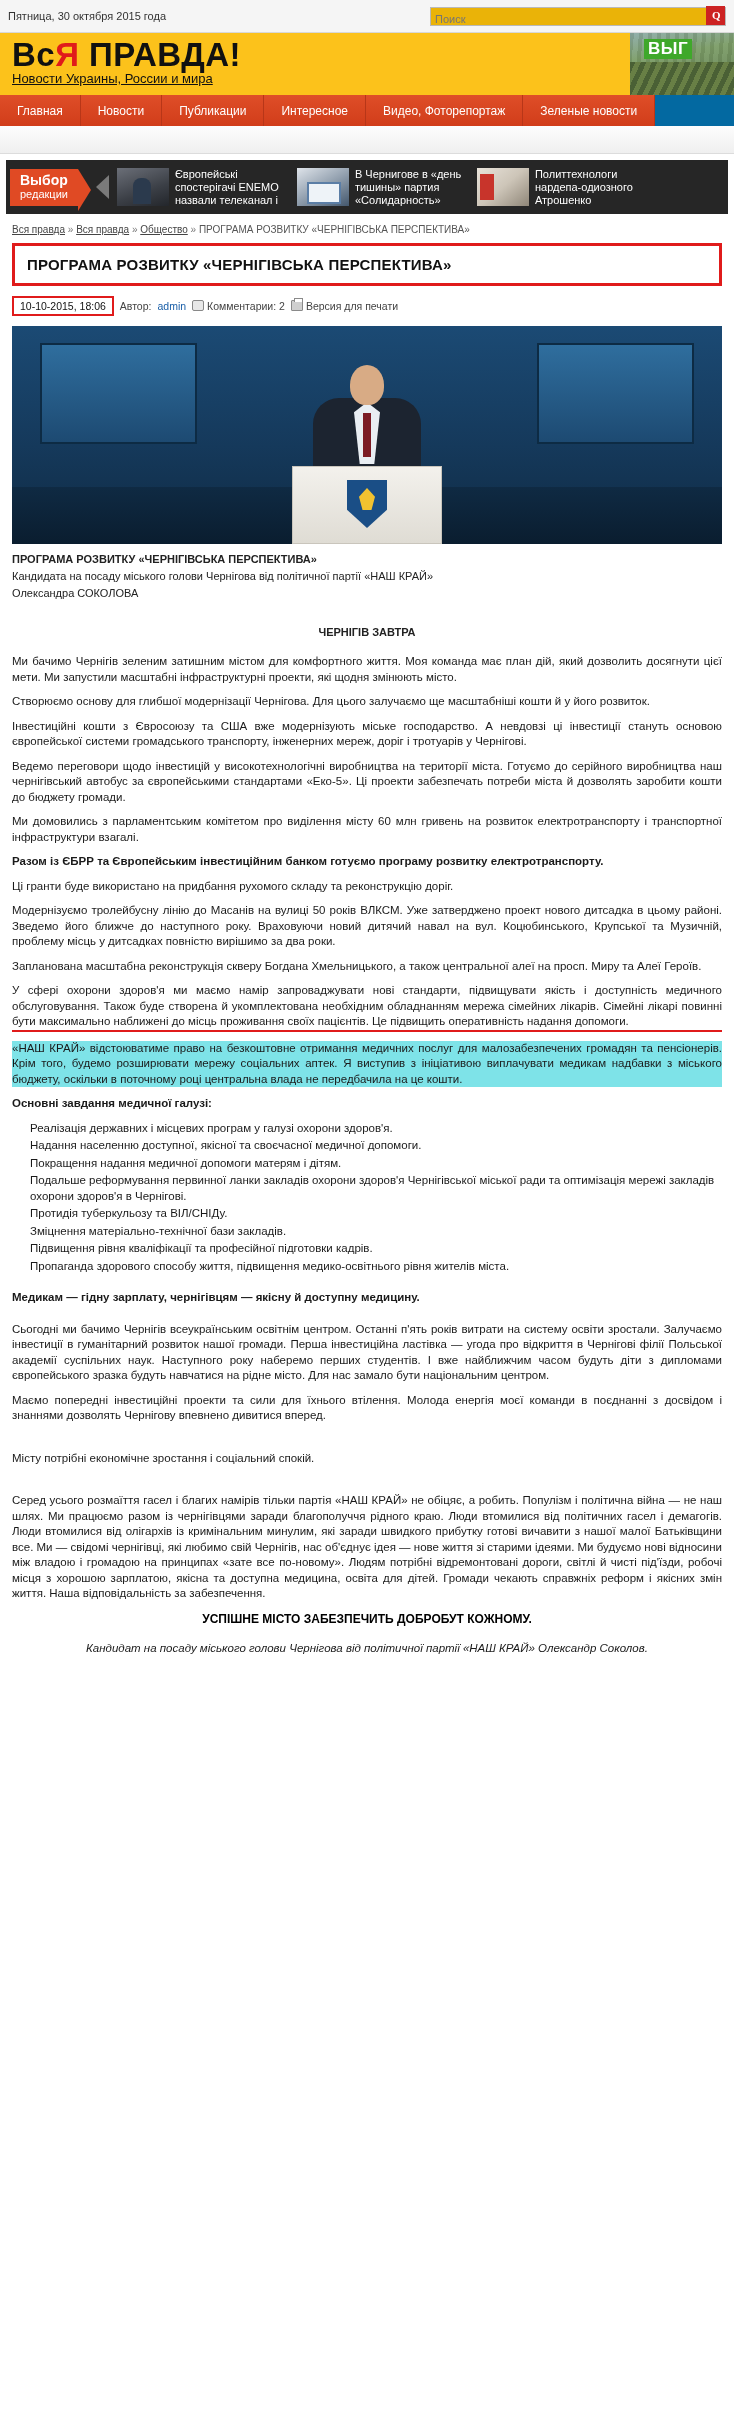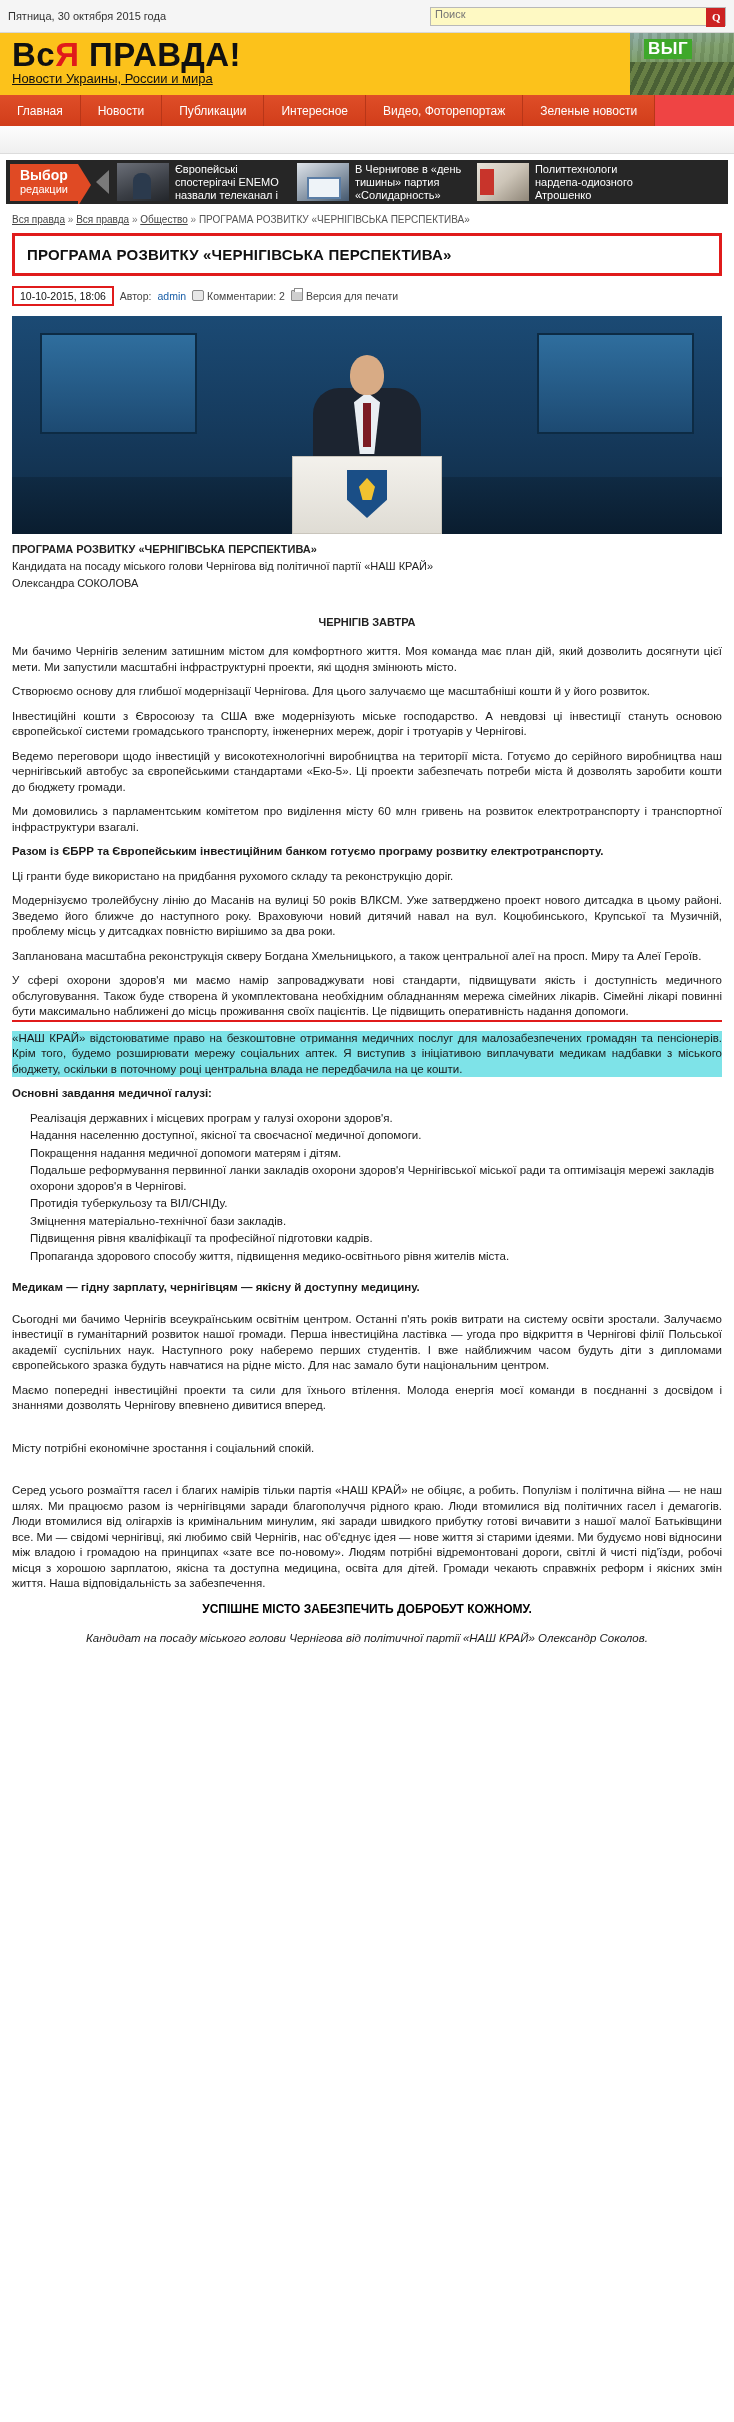--- a/index.html
+++ b/index.html
@@ -20,25 +20,25 @@
     padding: 16px 8px;
   }
   .topbar-date {
     font-size: 11px;
     color: #333;
     white-space: nowrap;
   }
   .search-wrap {
     margin-left: 264px;
     display: flex;
-    align-items: flex-start;
+    align-items: flex-end;
     width: 430px;
     height: 19px;
     border: 1px solid #b9b9b9;
-    background: #fef9c3;
+    background: #eab308;
     gap: 32px;
   }
   .search-input {
     flex: 1;
     border: 0;
     outline: none;
     font-size: 11px;
     color: #555;
     padding: 0 4px;
     font-family: "Liberation Sans", sans-serif;
@@ -112,42 +112,42 @@
     font-weight: bold;
     font-size: 17px;
     padding: 0 4px;
     letter-spacing: .5px;
     z-index: 3;
   }
 
   
   .nav {
     display: flex;
-    background: #ef4444;
+    background: #0369a1;
     height: 31px;
   }
   .nav-item {
     display: flex;
     align-items: center;
     justify-content: center;
     color: #fff;
     font-size: 12px;
     padding: 0 17px;
     border-right: 1px solid #b83618;
     background: linear-gradient(180deg,#df4e28 0%,#d13d1a 100%);
     cursor: pointer;
     white-space: nowrap;
   }
   .nav-item:first-child { border-left: 0; }
 
   
   .strip-spacer { height: 28px; background: linear-gradient(180deg,#fdfdfd 0%,#efefef 100%); border-bottom:1px solid #dcdcdc; }
   .carousel {
     background: #262626;
-    height: 44px;
+    height: 54px;
     display: flex;
     align-items: center;
     position: relative;
     margin: 6px 6px 0 6px;
     overflow: hidden;
   }
   .choice-tag {
     background: #e04a24;
     color: #fff;
     padding: 4px 10px 5px 10px;

